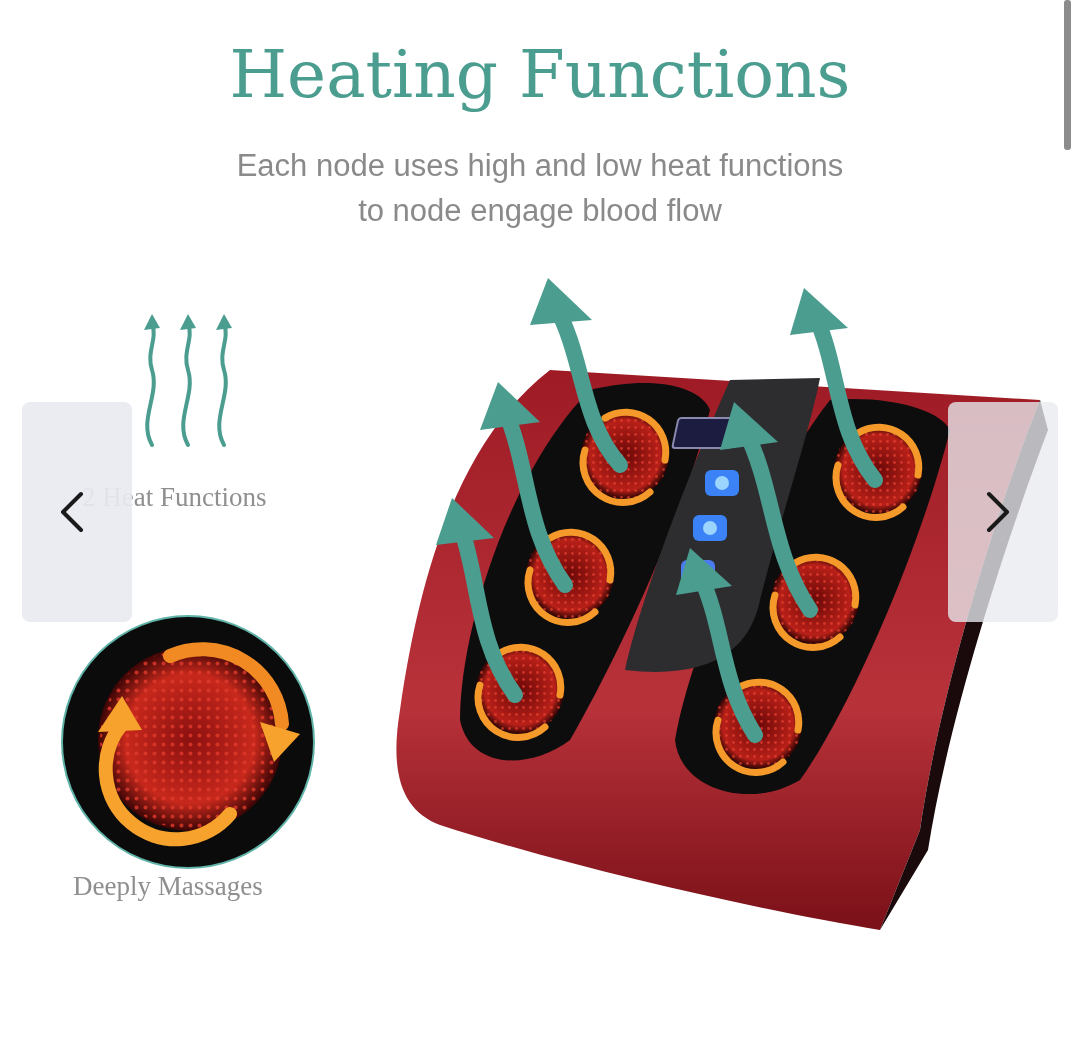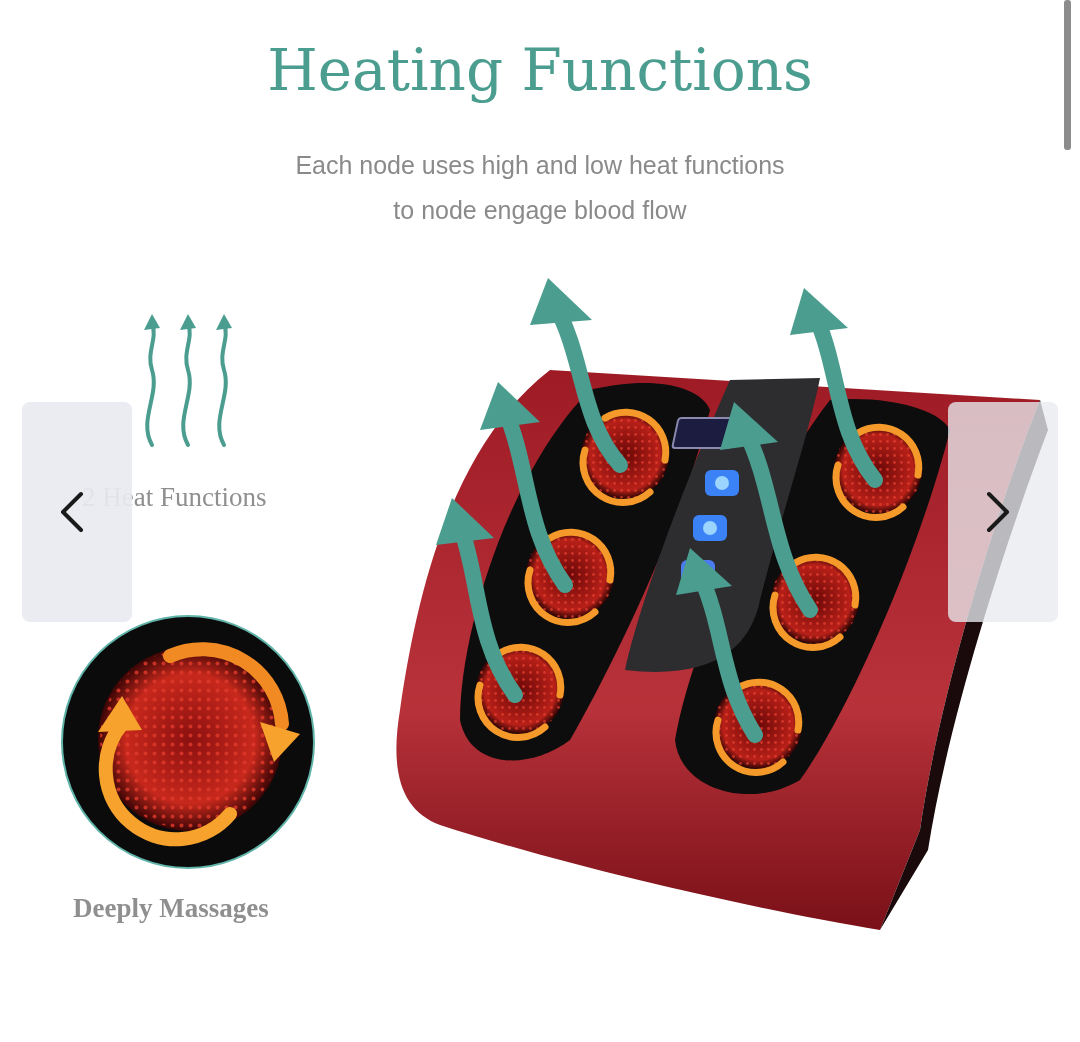--- a/index.html
+++ b/index.html
@@ -3,26 +3,26 @@
 <meta charset="utf-8">
 <style>
   html, body { margin: 0; padding: 0; }
   body {
     width: 1080px; height: 1042px; background: #ffffff; position: relative; overflow: hidden;
     font-family: "Liberation Sans", sans-serif;
   }
   .page { position: absolute; left: 0; top: 0; width: 1080px; height: 1042px; }
   .title {
     position: absolute; left: 0; width: 1080px; top: 36px; text-align: center;
-    font-family: "DejaVu Serif", "Liberation Serif", serif; font-size: 58px; color: #4a9d8f;
+    font-family: "DejaVu Serif", "Liberation Serif", serif; font-size: 66px; color: #4a9d8f;
     letter-spacing: 0px; font-weight: normal;
   }
   .subtitle {
     position: absolute; left: 0; width: 1080px; top: 143px; text-align: center;
-    font-family: "Liberation Sans", sans-serif; font-size: 25px; line-height: 45px; color: #8a8a8a;
+    font-family: "Liberation Sans", sans-serif; font-size: 31px; line-height: 45px; color: #8a8a8a;
     font-weight: normal;
   }
   .feature-label {
     position: absolute; font-family: "Liberation Serif", serif; font-size: 27px; color: #8f8f8f;
   }
   .nav-btn {
     position: absolute; background: rgba(232,234,240,0.92); border-radius: 8px; cursor: pointer;
     display: flex; align-items: center; justify-content: center;
   }
   .nav-btn svg { display: block; }
@@ -67,21 +67,21 @@
       </pattern>
     </defs>
     <circle cx="128" cy="128" r="126" fill="#0b0b0b" stroke="#5fb3a8" stroke-width="2"></circle>
     <circle cx="130" cy="125" r="92" fill="url(#nodeGlow)"></circle>
     <circle cx="130" cy="125" r="90" fill="url(#dots)"></circle>
     <path d="M 62 110 A 70 70 0 0 0 170 200" fill="none" stroke="#f7a22c" stroke-width="14" stroke-linecap="round"></path>
     <polygon points="38,118 62,82 82,116" fill="#f7a22c"></polygon>
     <path d="M 110 42 A 80 80 0 0 1 222 110" fill="none" stroke="#f28a24" stroke-width="14" stroke-linecap="round"></path>
     <polygon points="200,108 240,120 214,148" fill="#f7a22c"></polygon>
   </svg>
-  <div class="feature-label" style="left:73px;top:893px;font-weight:bold;">Deeply Massages</div>
+  <div class="feature-label" style="left:73px;top:871px;">Deeply Massages</div>
 
   <svg style="position:absolute;left:380px;top:270px;" width="680" height="660" viewBox="0 0 680 660">
     <defs>
       <linearGradient id="bodyGrad" x1="0" y1="0" x2="0" y2="1">
         <stop offset="0%" stop-color="#9e1b25"></stop>
         <stop offset="60%" stop-color="#b8323a"></stop>
         <stop offset="100%" stop-color="#7a1018"></stop>
       </linearGradient>
       <radialGradient id="pod" cx="50%" cy="50%" r="50%">
         <stop offset="0%" stop-color="#6a0808"></stop>

